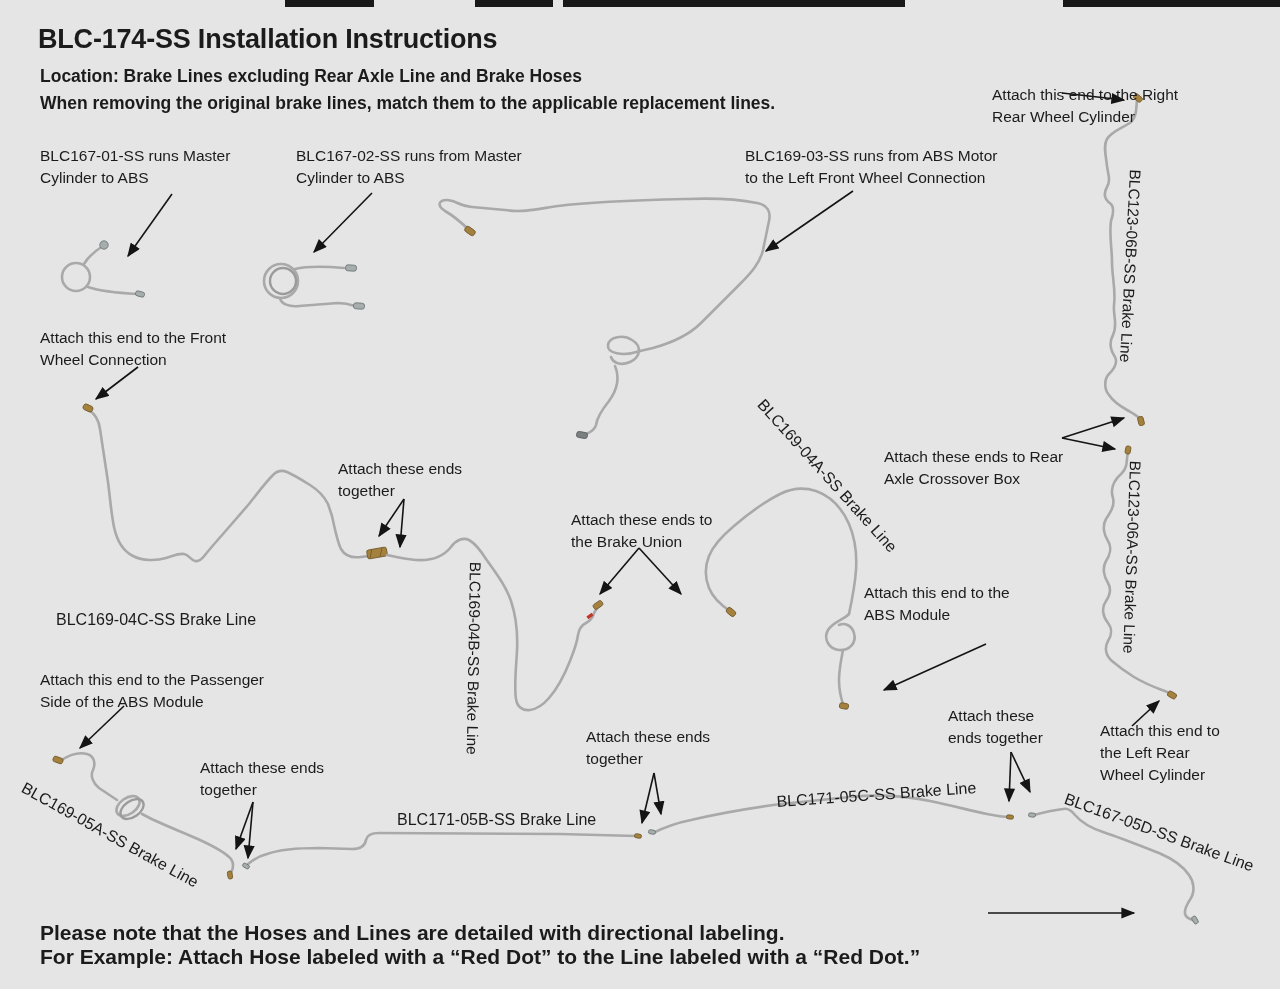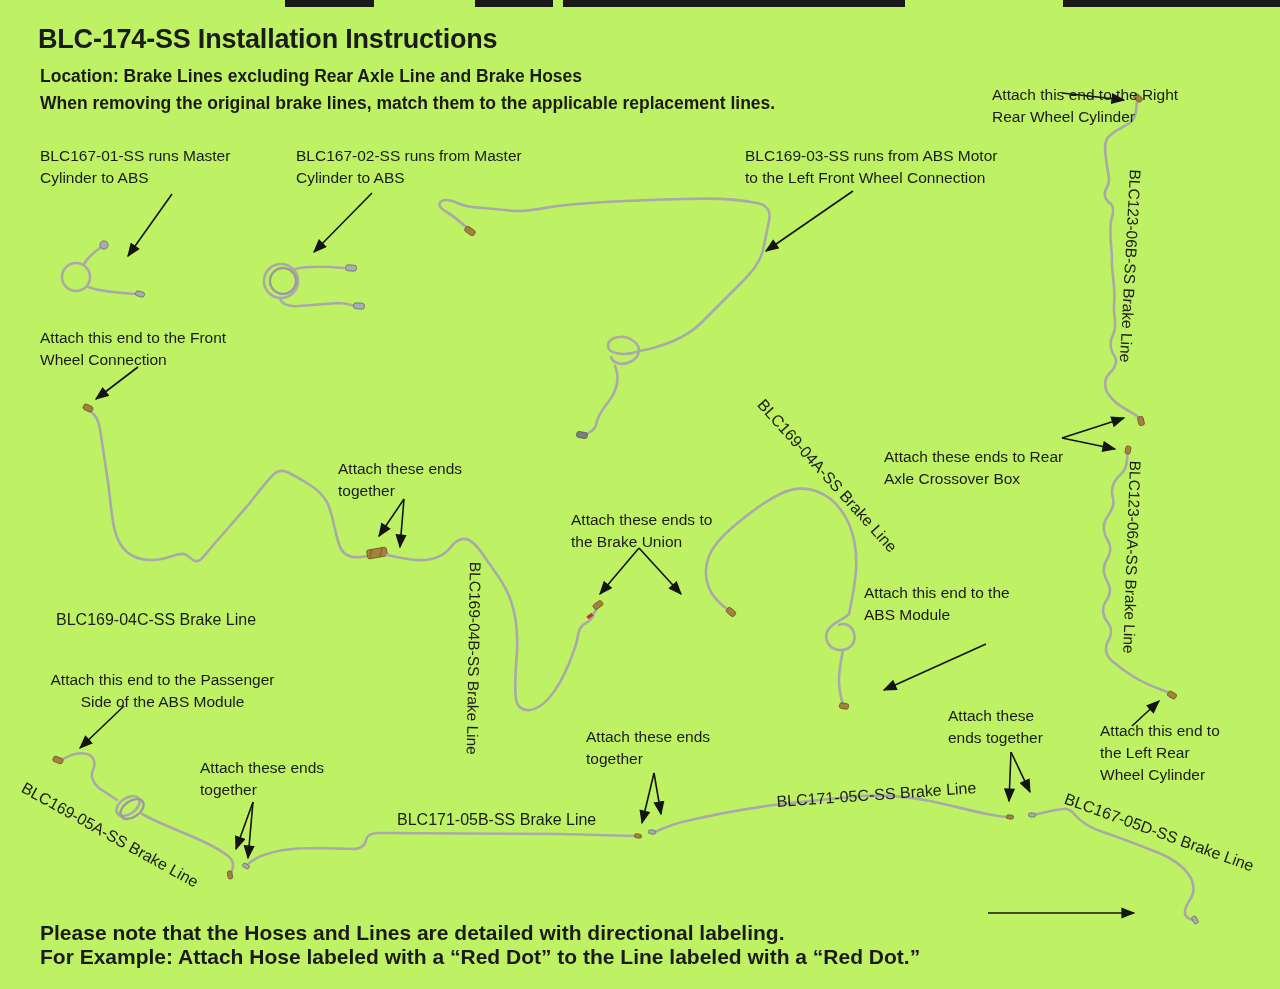--- a/index.html
+++ b/index.html
@@ -1,17 +1,17 @@
 <!DOCTYPE html>
 <html><head>
 <meta charset="utf-8">
 <style>
   html,body { margin:0; padding:0; background:#ffffff; }
   .sheet {
-    position:relative; width:1280px; height:989px; background:#bef264;
+    position:relative; width:1280px; height:989px; background:#e5e5e5;
     font-family:"Liberation Sans", sans-serif; color:#1b1b1b; overflow:hidden;
   }
   .topbar { position:absolute; top:0; height:7px; background:#191919; }
   .title { position:absolute; left:38px; top:24px; font-size:27px; font-weight:bold; letter-spacing:-0.2px; white-space:nowrap; }
   .sub { position:absolute; left:40px; font-size:17.5px; font-weight:bold; white-space:nowrap; }
   .callout { position:absolute; font-size:15.5px; line-height:1.42; }
   .linelabel { position:absolute; font-size:16px; white-space:nowrap; transform-origin:0 0; }
   .foot { position:absolute; left:40px; font-size:21px; font-weight:bold; white-space:nowrap; }
   svg.diagram { position:absolute; left:0; top:0; }
   .tube { fill:none; stroke:#a9a9a9; stroke-width:2.6; stroke-linecap:round; stroke-linejoin:round; }
@@ -158,21 +158,21 @@
 
   <div class="callout" style="left:40px;top:145px;width:200px;">BLC167-01-SS runs Master Cylinder to ABS</div>
   <div class="callout" style="left:296px;top:145px;width:235px;">BLC167-02-SS runs from Master Cylinder to ABS</div>
   <div class="callout" style="left:745px;top:145px;width:265px;">BLC169-03-SS runs from ABS Motor to the Left Front Wheel Connection</div>
   <div class="callout" style="left:992px;top:36px;width:205px;margin-top:48px;">Attach this end to the Right Rear Wheel Cylinder</div>
   <div class="callout" style="left:40px;top:327px;width:210px;">Attach this end to the Front Wheel Connection</div>
   <div class="callout" style="left:338px;top:458px;width:140px;">Attach these ends together</div>
   <div class="callout" style="left:571px;top:509px;width:158px;">Attach these ends to the Brake Union</div>
   <div class="callout" style="left:884px;top:414px;width:195px;margin-top:32px;">Attach these ends to Rear Axle Crossover Box</div>
   <div class="callout" style="left:864px;top:582px;width:162px;">Attach this end to the ABS Module</div>
-  <div class="callout" style="left:40px;top:669px;width:245px;text-align:center;">Attach this end to the Passenger Side of the ABS Module</div>
+  <div class="callout" style="left:40px;top:669px;width:245px;">Attach this end to the Passenger Side of the ABS Module</div>
   <div class="callout" style="left:200px;top:757px;width:140px;">Attach these ends together</div>
   <div class="callout" style="left:586px;top:726px;width:140px;">Attach these ends together</div>
   <div class="callout" style="left:948px;top:705px;width:100px;">Attach these ends together</div>
   <div class="callout" style="left:1100px;top:720px;width:132px;">Attach this end to the Left Rear Wheel Cylinder</div>
 
   <div class="linelabel" style="left:56px;top:567px;margin-top:44px;">BLC169-04C-SS Brake Line</div>
   <div class="linelabel" style="left:397px;top:811px;">BLC171-05B-SS Brake Line</div>
   <div class="linelabel" style="left:776px;top:793px;transform:rotate(-4deg);">BLC171-05C-SS Brake Line</div>
   <div class="linelabel" style="left:1068px;top:790px;transform:rotate(20deg);">BLC167-05D-SS Brake Line</div>
   <div class="linelabel" style="left:27px;top:779px;transform:rotate(29deg);">BLC169-05A-SS Brake Line</div>

